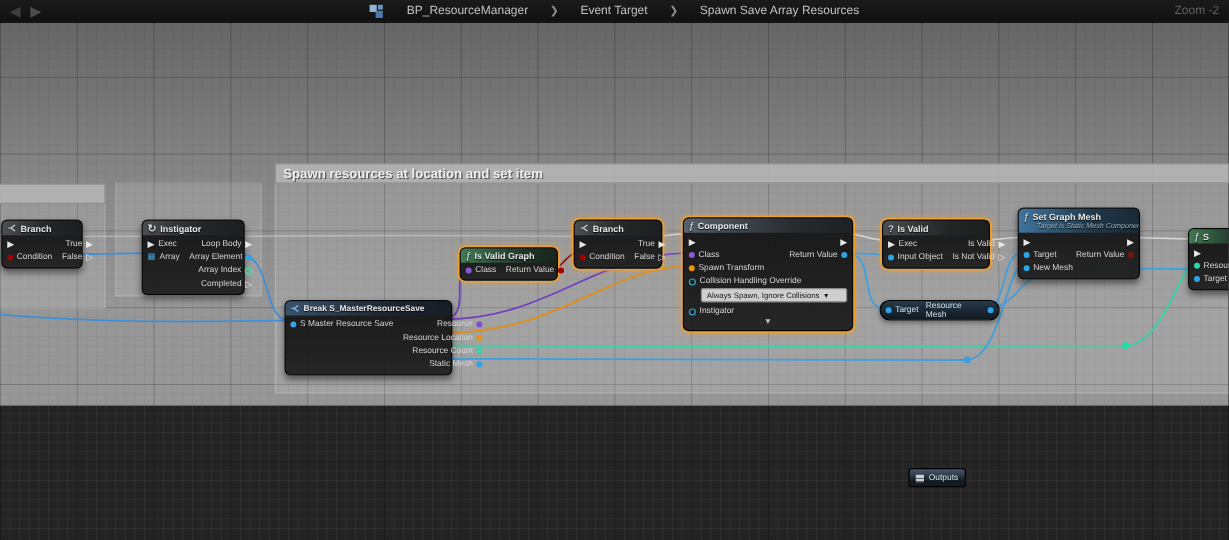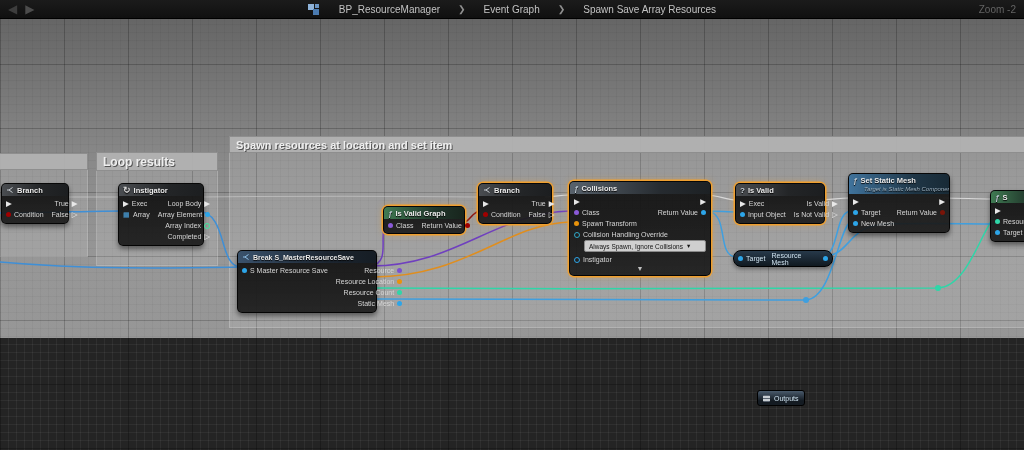--- a/index.html
+++ b/index.html
@@ -93,21 +93,20 @@
 <div id="stage">
 
   <div class="outer-gray"></div>
 
   <div class="comment" style="left:-8px;top:153px;width:96px;">
     <div class="c-hdr"></div>
     <div class="c-body" style="height:86px;"></div>
   </div>
 
   <div class="comment" style="left:96px;top:152px;width:122px;">
-    <div class="c-hdr" style="font-size:12px;height:17px;">Loop results</div>
     <div class="c-body" style="height:94px;"></div>
   </div>
 
   <div class="comment" style="left:229px;top:136px;width:801px;">
     <div class="c-hdr">Spawn resources at location and set item</div>
     <div class="c-body" style="height:174px;"></div>
   </div>
 
   <svg id="wires" width="1024" height="450">
     <path d="M0,213 C45,213 92,211 123,211" stroke="#3f8fd6" stroke-width="1.5" fill="none"></path>
@@ -288,21 +287,21 @@
               <span class="exec">▷</span>
             </div>
         </div>
       </div>
     </div>
   </div>
 
   <div class="node selected" style="left:569px;top:181px;width:140px;">
     <div class="hdr hdr-spawn">
       <span class="fico">ƒ</span>
-      <span>Collisions</span>
+      <span>Component</span>
     </div>
     <div class="nbody">
       <div class="rows">
         <div class="pr">
             <span class="exec">▶</span>
           </div>
         <div class="pr r">
             <span class="exec">▶</span>
           </div>
       </div>
@@ -363,21 +362,21 @@
               <span class="exec">▷</span>
             </div>
         </div>
       </div>
     </div>
   </div>
 
   <div class="node" style="left:848px;top:173px;width:100px;">
     <div class="hdr hdr-blue hdr2">
       <span class="fico">ƒ</span>
-      <span>Set Static Mesh</span>
+      <span>Set Graph Mesh</span>
       <span class="sub" style="width:100%;padding-left:11px;margin-top:-2px;">Target is Static Mesh Component</span>
     </div>
     <div class="nbody">
       <div class="rows">
         <div class="pr">
             <span class="exec">▶</span>
           </div>
         <div class="pr r">
             <span class="exec">▶</span>
           </div>
@@ -441,20 +440,20 @@
       <span class="nav-arrow" style="color:#4c4c4c;">▶</span>
     </div>
     <div class="crumbs">
       <span class="bpicon">
           <i class="sq1"></i>
           <i class="sq3"></i>
           <i class="sq2"></i>
         </span>
       <span>BP_ResourceManager</span>
       <span class="crumb-sep">❯</span>
-      <span>Event Graph</span>
+      <span>Event Target</span>
       <span class="crumb-sep">❯</span>
       <span>Spawn Save Array Resources</span>
     </div>
     <div class="zoom-label">Zoom -2</div>
   </div>
 
 </div>
 
 </body></html>

